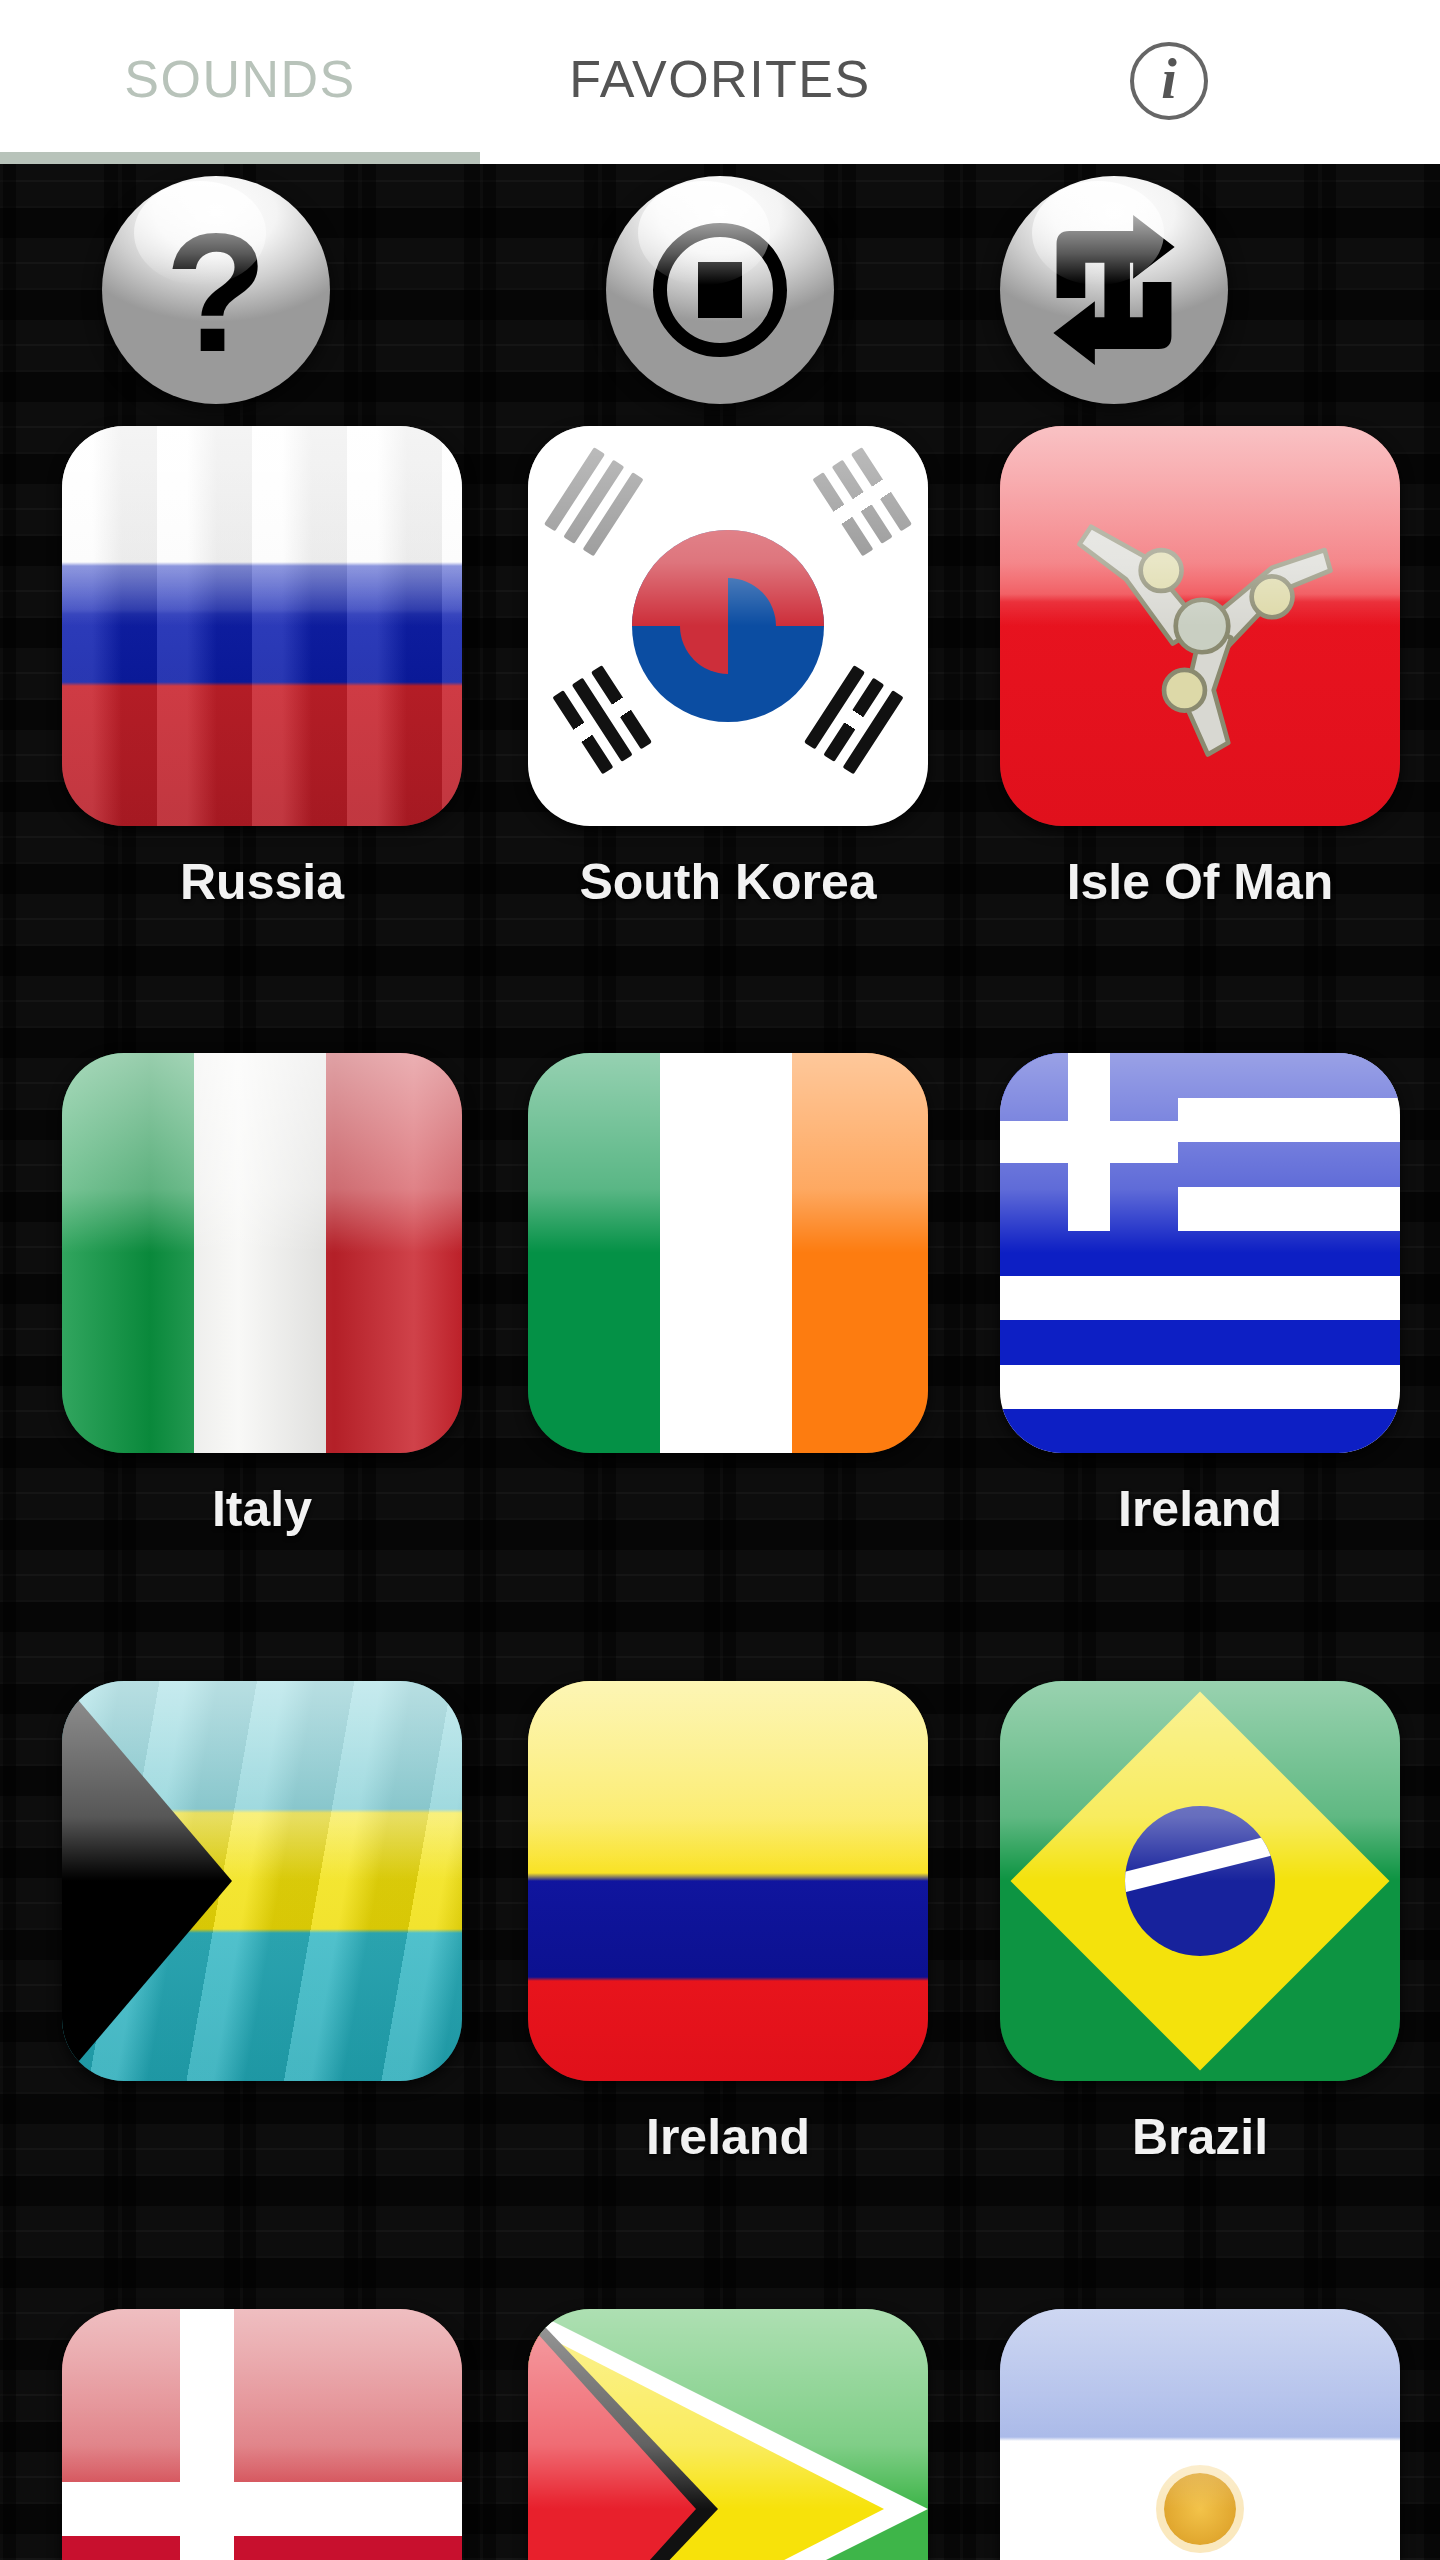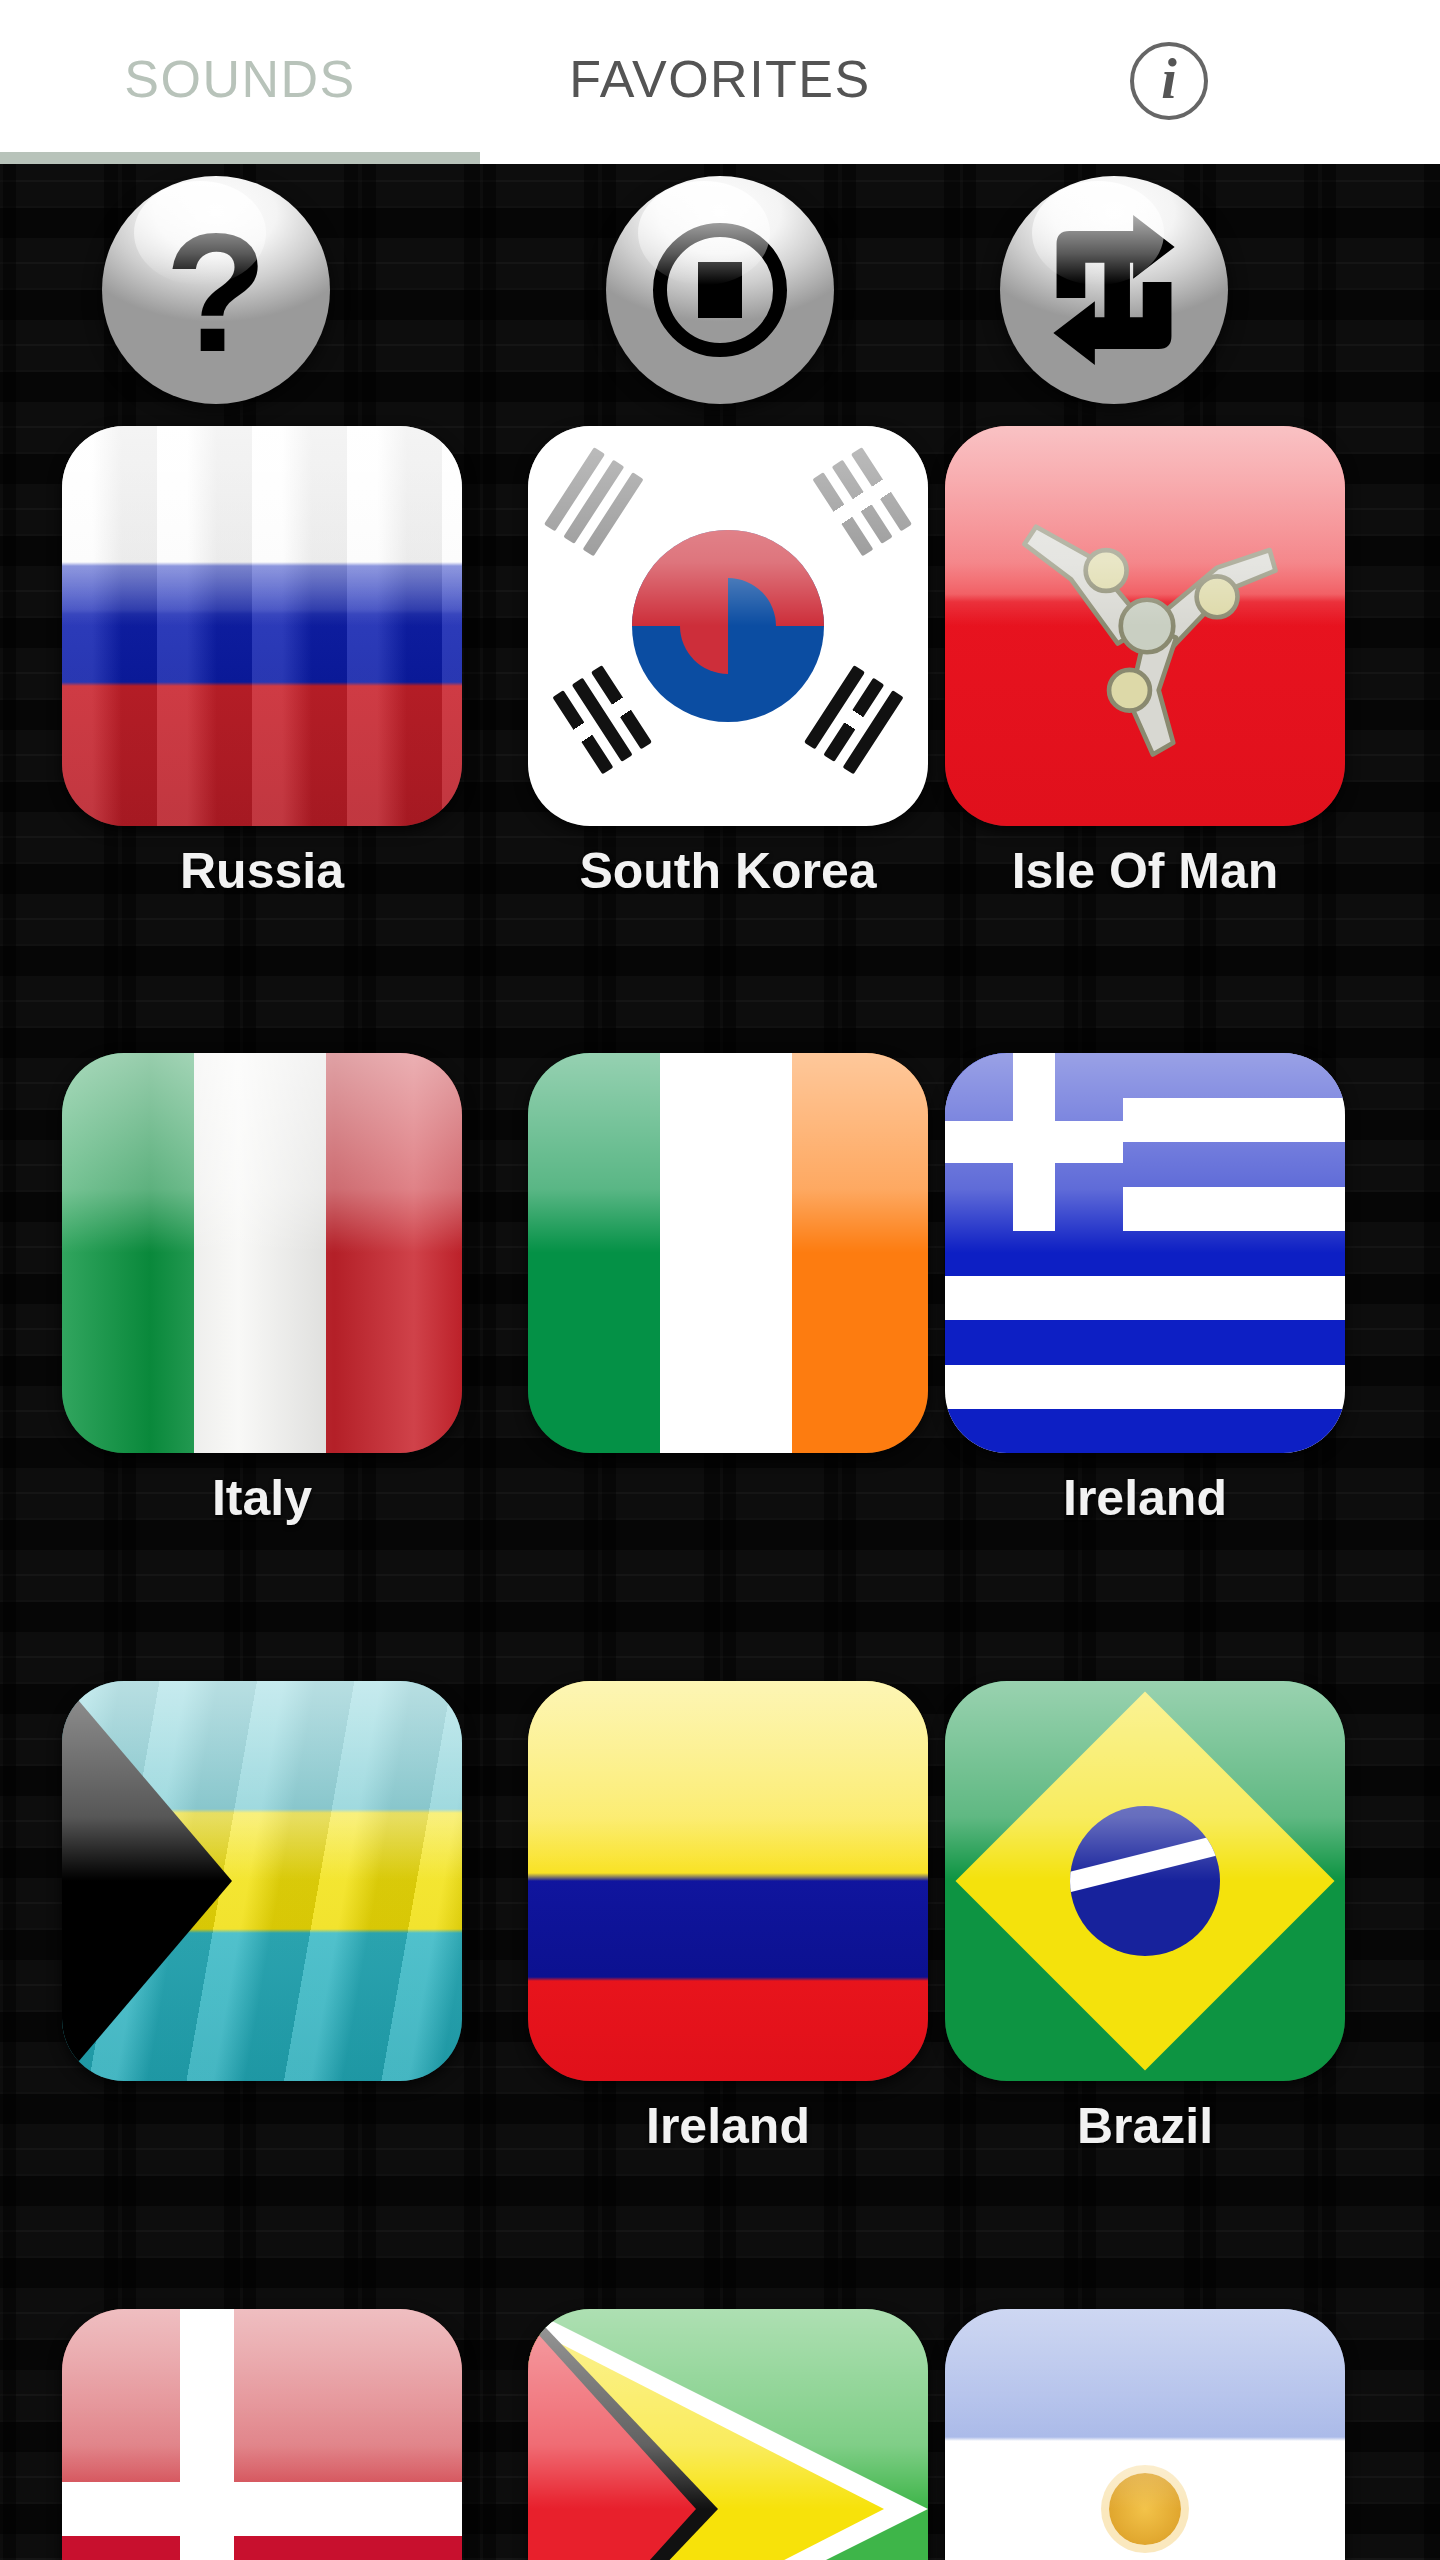--- a/index.html
+++ b/index.html
@@ -124,21 +124,21 @@
     display: flex; align-items: center; justify-content: center;
   }
   .stop-sq { width: 44px; height: 56px; background: #000; }
   .repeat-svg { position: relative; z-index: 2; width: 160px; height: 150px; }
 
   
   .grid { position: absolute; top: 262px; left: 0; width: 1440px; }
   .cell { position: absolute; width: 400px; }
   .col0 { left: 62px; }
   .col1 { left: 528px; }
-  .col2 { left: 933px; padding-left: 12px; }
+  .col2 { left: 988px; padding-left: 12px; }
   .row0 { top: 0; }
   .row1 { top: 627px; }
   .row2 { top: 1255px; }
   .row3 { top: 1883px; }
 
   .tile {
     position: relative;
     width: 400px; height: 400px;
     border-radius: 62px;
     overflow: hidden;
@@ -149,21 +149,21 @@
   .tile .gloss {
     position: absolute; inset: 0; z-index: 9;
     background: linear-gradient(180deg,
       rgba(255,255,255,0.58) 0%,
       rgba(255,255,255,0.34) 34%,
       rgba(255,255,255,0.04) 48%,
       rgba(255,255,255,0) 50%);
     pointer-events: none;
   }
   .label {
-    width: 400px; margin-top: 16px;
+    width: 400px; margin-top: 27px;
     text-align: center;
     font-size: 50px; font-weight: bold;
     color: #f2f2f2;
     text-shadow: 0 2px 4px rgba(0,0,0,0.9);
     white-space: nowrap;
   }
 
   
   .f-russia {
     background: linear-gradient(180deg,

